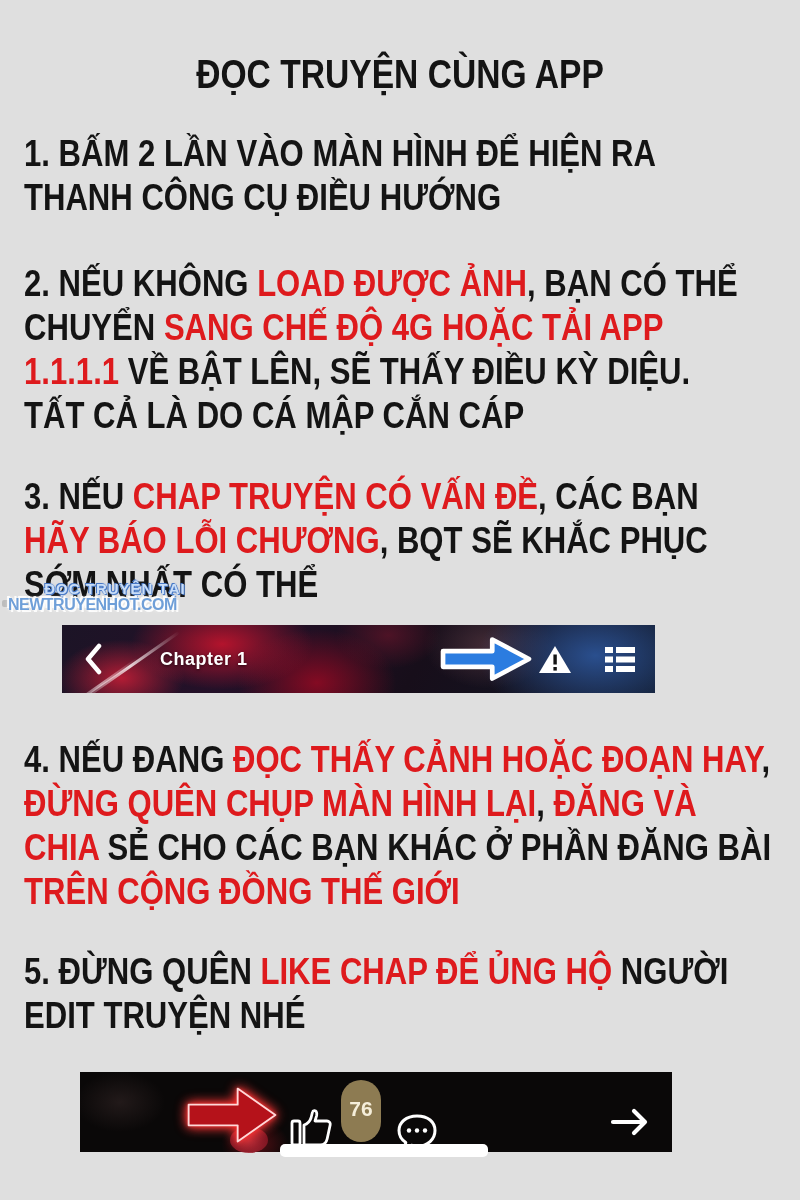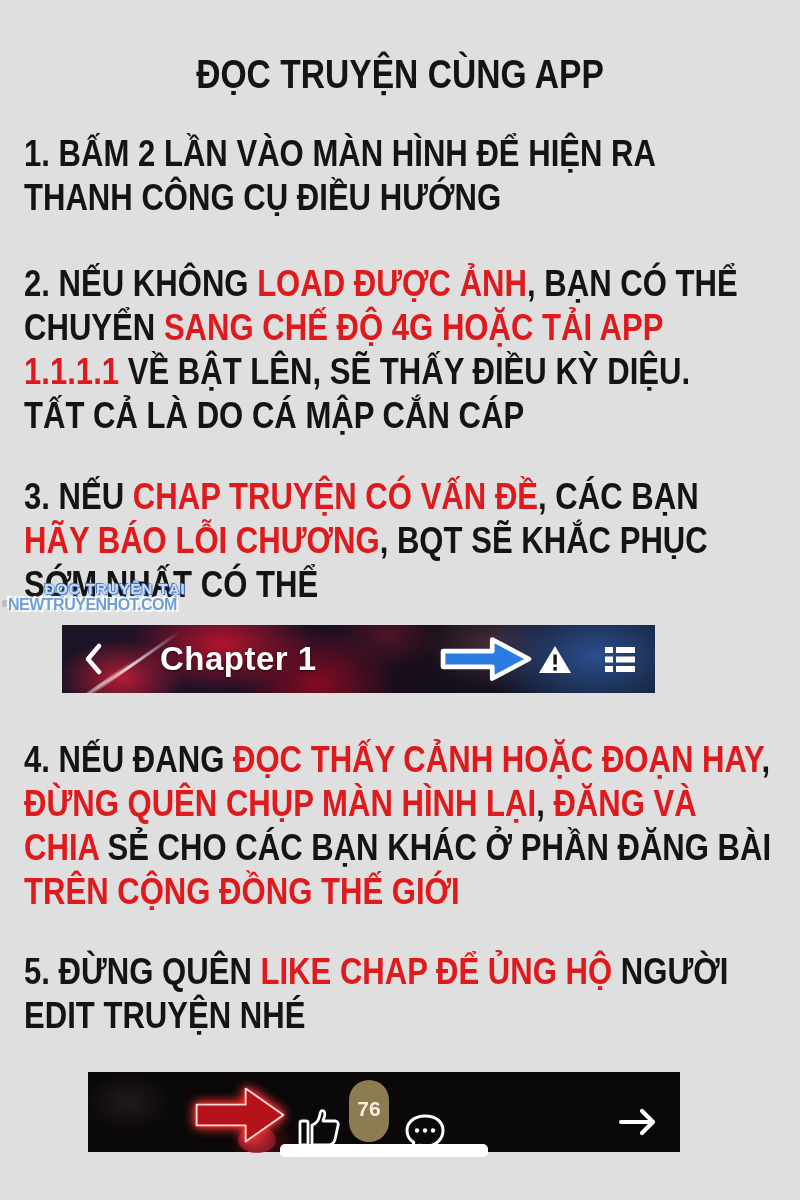--- a/index.html
+++ b/index.html
@@ -60,34 +60,34 @@
       radial-gradient(90px 60px at 72% 30%, rgba(70,45,55,.95), transparent 72%),
       linear-gradient(120deg,#1c1426 0%,#241028 30%,#170e1a 60%,#101726 100%);
     z-index:4;
   }
   .chapter-bar .streak{position:absolute;background:linear-gradient(90deg,transparent,rgba(255,255,255,.8),transparent);height:3px;border-radius:2px;}
   .st1{width:120px;left:8px;top:40px;transform:rotate(-35deg);}
   .st2{width:90px;left:-6px;top:58px;transform:rotate(-35deg);opacity:.7;}
   .chapter-back{position:absolute;left:22px;top:18px;width:18px;height:32px;}
   .chapter-title{
     position:absolute;left:98px;top:0;height:68px;line-height:68px;
-    color:#fff;font-size:33px;font-weight:700;letter-spacing:.5px;
+    color:#fff;font-size:18px;font-weight:700;letter-spacing:.5px;
     text-shadow:0 1px 3px rgba(0,0,0,.6);
   }
   .blue-pointer{position:absolute;left:368px;top:9px;width:112px;height:50px;}
   .blue-pointer polygon{
     fill:var(--pointer-blue,#2b7ce0);stroke:#fff;stroke-width:6;stroke-linejoin:round;
   }
   .warn-icon{position:absolute;left:476px;top:19px;width:34px;height:31px;}
   .menu-icon{position:absolute;left:543px;top:22px;width:30px;height:25px;}
   .menu-icon rect{fill:#fff;}
 
   
   .bottom-bar{
-    position:absolute;left:88px;top:1072px;width:592px;height:80px;
+    position:absolute;left:80px;top:1072px;width:592px;height:80px;
     background:
       radial-gradient(45px 32px at 175px 72px, rgba(150,20,30,.55), transparent 75%),
       radial-gradient(60px 40px at 40px 30px, rgba(40,30,30,.8), transparent 75%),
       #0a0808;
     z-index:4;
   }
   .red-pointer{position:absolute;left:102px;top:10px;width:100px;height:66px;
     filter:drop-shadow(0 0 6px rgba(255,30,30,.95)) drop-shadow(0 0 2px rgba(255,80,80,.9));}
   .red-pointer polygon{fill:var(--pointer-red,#b5121a);stroke:#ffd8d8;stroke-width:2;stroke-linejoin:round;}
   .red-blob{position:absolute;left:150px;top:55px;width:38px;height:26px;border-radius:50%;

